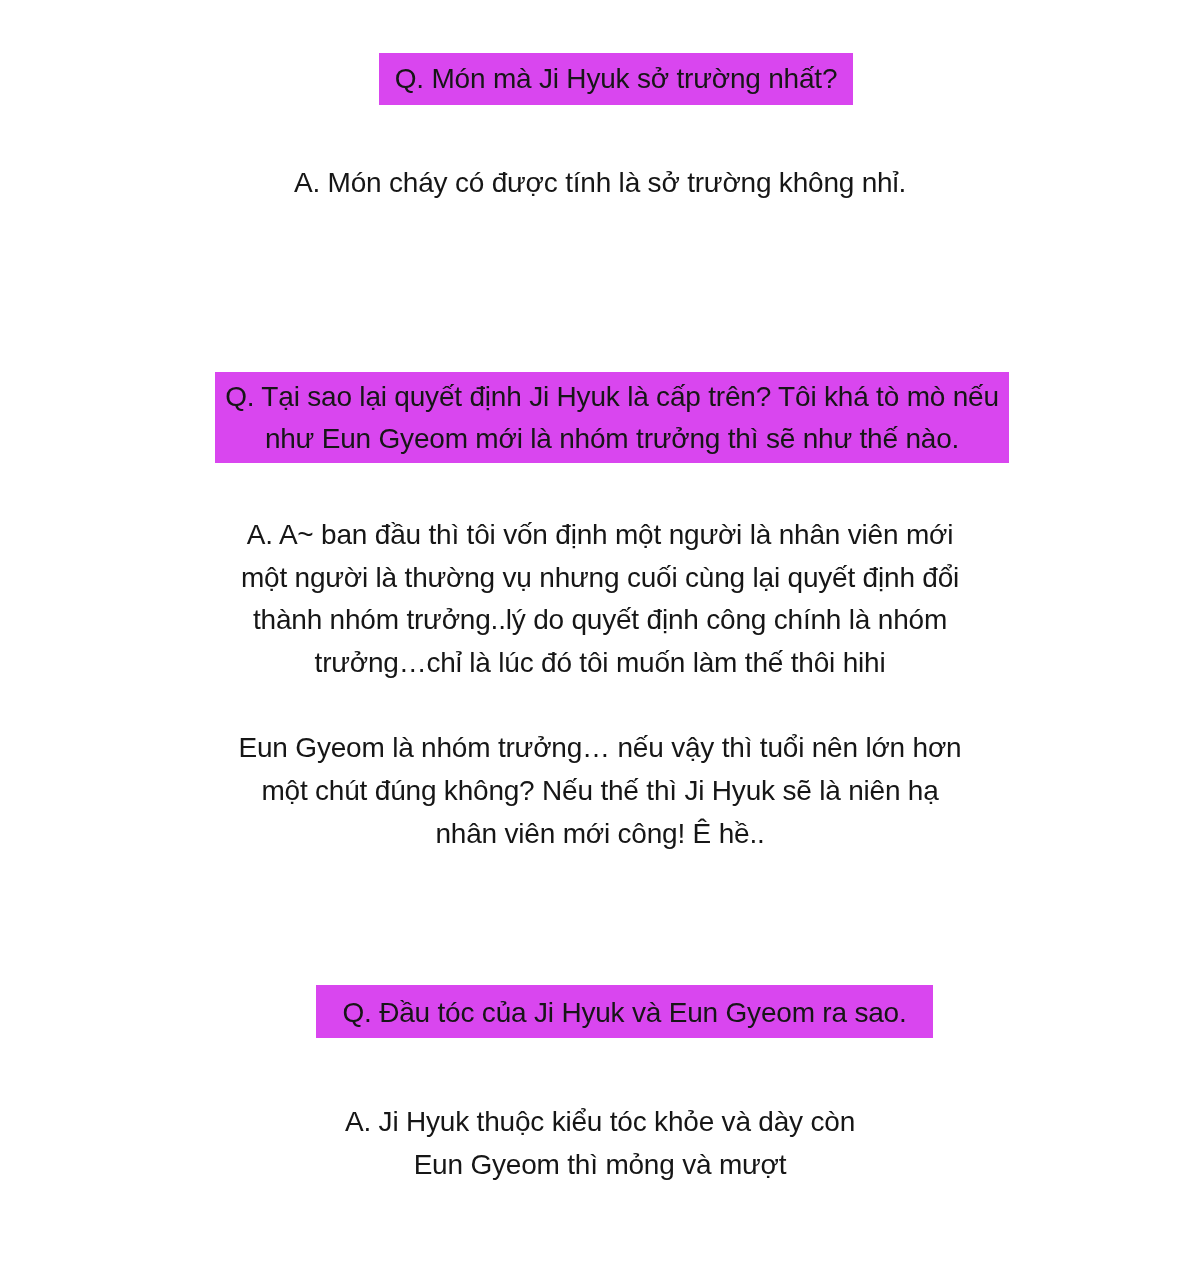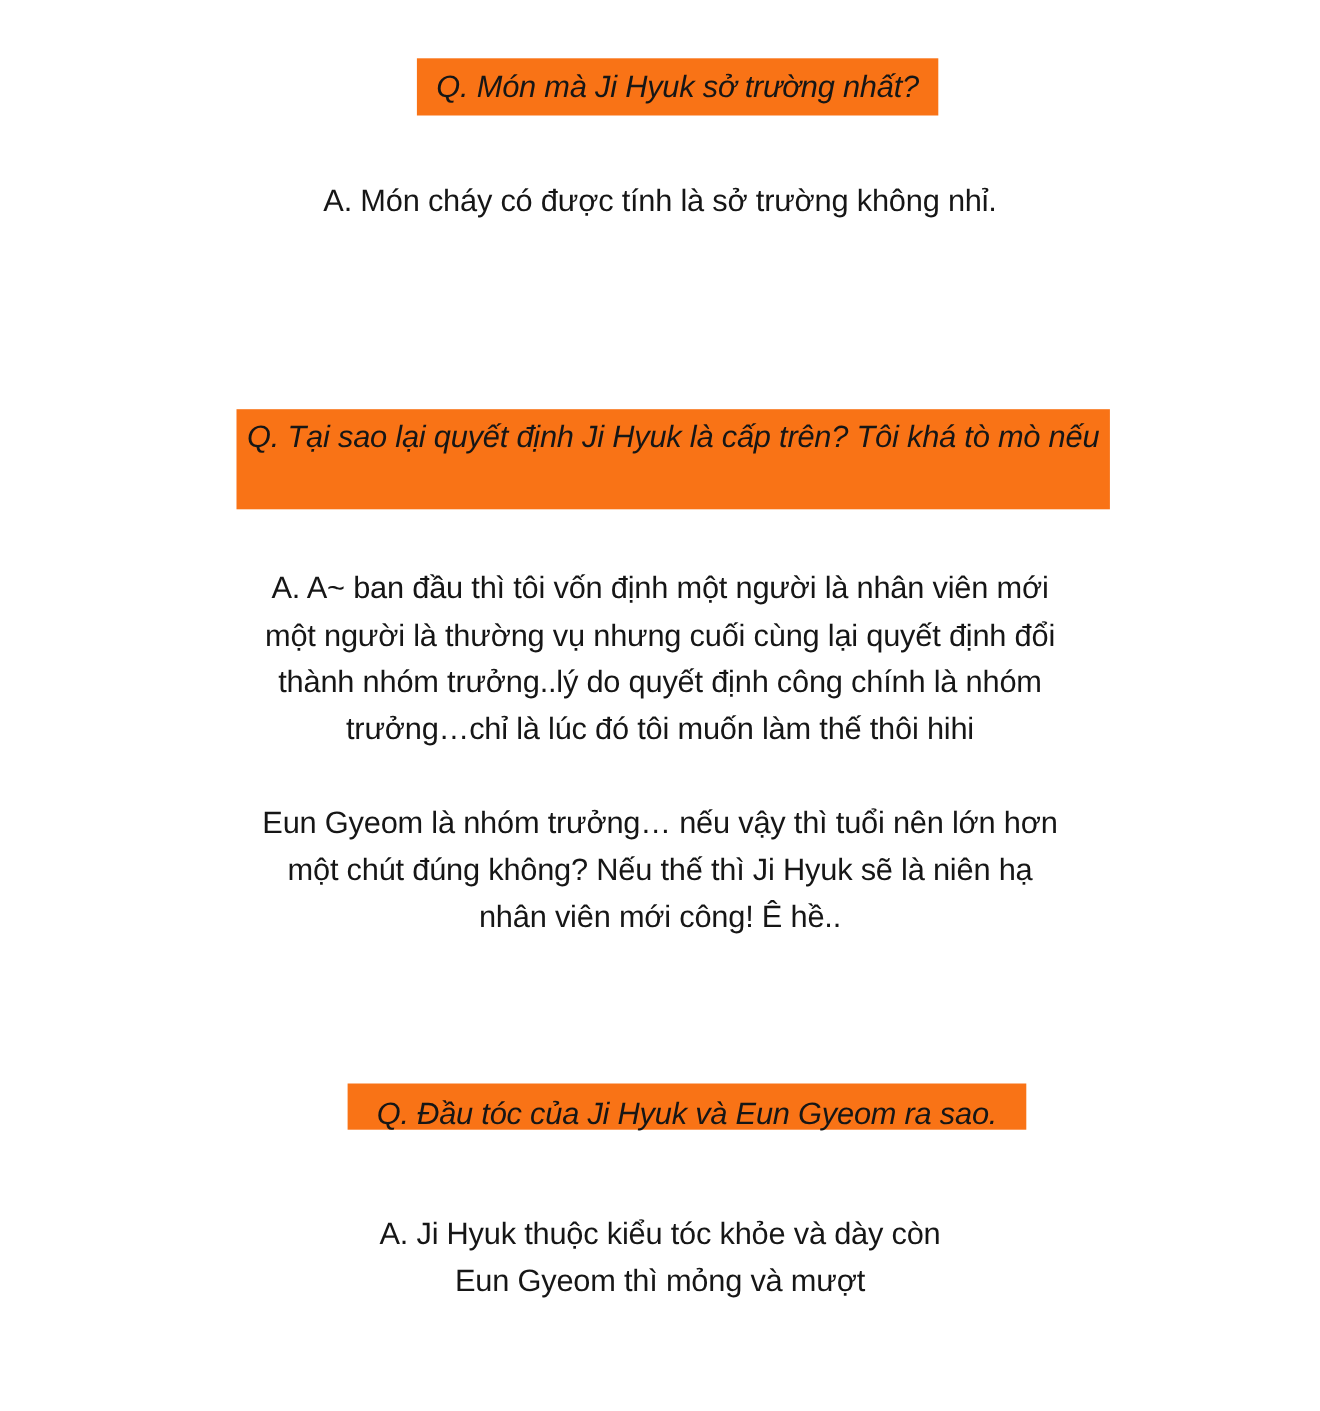--- a/index.html
+++ b/index.html
@@ -10,26 +10,25 @@
     body {
       width: 1200px;
       height: 1283px;
       position: relative;
       overflow: hidden;
       font-family: "Liberation Sans", "DejaVu Sans", sans-serif;
       color: #161616;
     }
     .q-box {
       position: absolute;
-      background: #f97316;
+      background: #d946ef;
       box-sizing: border-box;
       text-align: center;
       font-size: 28px;
       letter-spacing: -0.2px;
-      font-style: italic;
     }
     .q-box .line {
       display: block;
       white-space: nowrap;
     }
     .answer {
       position: absolute;
       left: 0;
       width: 1240px;
       margin-left: -20px;
@@ -56,34 +55,35 @@
     <span class="line">Q. Món mà Ji Hyuk sở trường nhất?</span>
   </div>
   <div class="answer" style="top:162px;">
     <span class="line">A. Món cháy có được tính là sở trường không nhỉ.</span>
   </div>
 </section>
 
 <section>
   <div class="q-box" style="left:215px; top:372px; width:794px; height:91px; padding-top:4px; line-height:42px;">
     <span class="line">Q. Tại sao lại quyết định Ji Hyuk là cấp trên? Tôi khá tò mò nếu</span>
+    <span class="line">như Eun Gyeom mới là nhóm trưởng thì sẽ như thế nào.</span>
   </div>
   <div class="answer" style="top:514px;">
     <span class="line">A. A~ ban đầu thì tôi vốn định một người là nhân viên mới</span>
     <span class="line">một người là thường vụ nhưng cuối cùng lại quyết định đổi</span>
     <span class="line">thành nhóm trưởng..lý do quyết định công chính là nhóm</span>
     <span class="line">trưởng…chỉ là lúc đó tôi muốn làm thế thôi hihi</span>
     <span class="gap"></span>
     <span class="line">Eun Gyeom là nhóm trưởng… nếu vậy thì tuổi nên lớn hơn</span>
     <span class="line">một chút đúng không? Nếu thế thì Ji Hyuk sẽ là niên hạ</span>
     <span class="line">nhân viên mới công! Ê hề..</span>
   </div>
 </section>
 
 <section>
-  <div class="q-box" style="left:316px; top:985px; width:617px; height:42px; line-height:55px;">
+  <div class="q-box" style="left:316px; top:985px; width:617px; height:53px; line-height:55px;">
     <span class="line">Q. Đầu tóc của Ji Hyuk và Eun Gyeom ra sao.</span>
   </div>
   <div class="answer" style="top:1101px;">
     <span class="line">A. Ji Hyuk thuộc kiểu tóc khỏe và dày còn</span>
     <span class="line">Eun Gyeom thì mỏng và mượt</span>
   </div>
 </section>
 
 </body></html>

